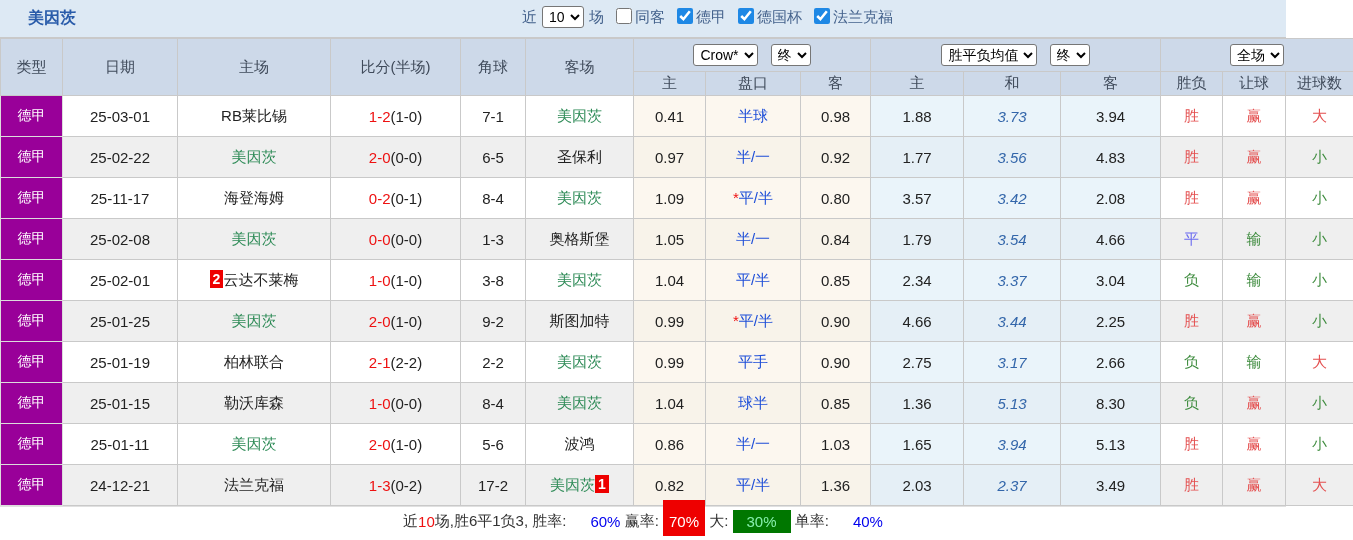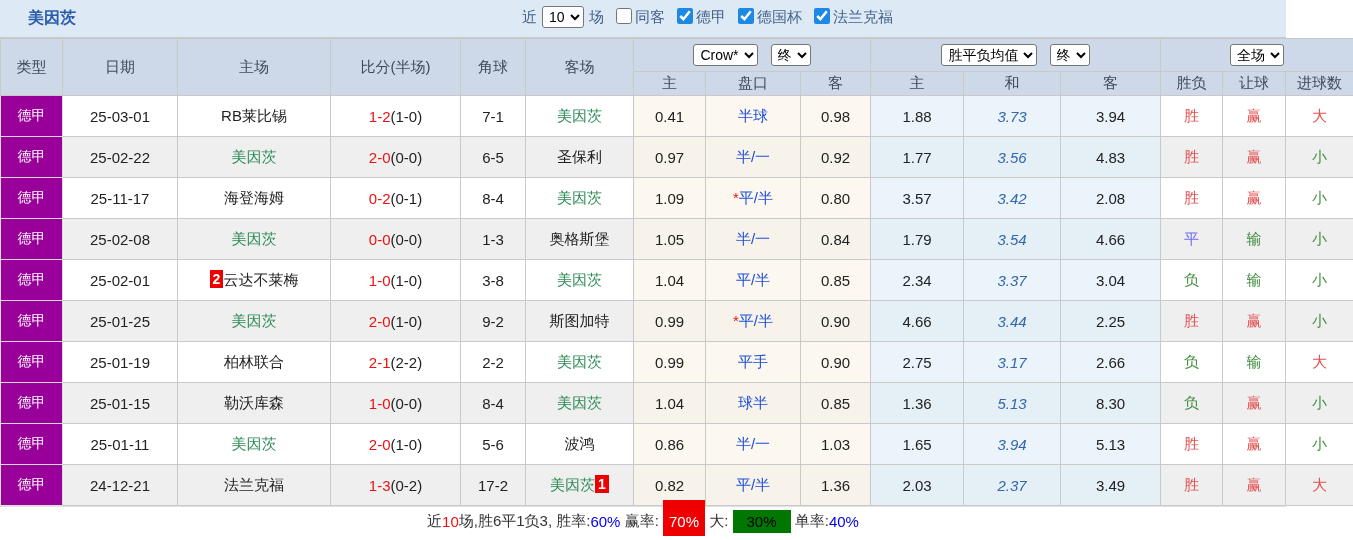--- a/index.html
+++ b/index.html
@@ -119,23 +119,23 @@
     height: 30px;
     display: flex;
     align-items: center;
     justify-content: center;
     font-size: 15px;
     color: #333;
     border-top: 1px solid #e0e0e0;
   }
   .footer span { white-space: pre; }
   .seg-red-text { color: #ee1111; }
-  .seg-blue-text { color: #0000ee; }
+  .seg-blue-text { color: #0000ee; margin-left: 24px; }
   .seg-red-bg { background: #ee0000; color: #fff; padding: 13px 6px; }
-  .seg-green-bg { background: #007700; color: #000000; padding: 3px 14px; }
+  .seg-green-bg { background: #007700; color: #86efac; padding: 3px 14px; }
 </style>
 </head>
 <body>
 
 <div class="wrap">
 
   <div class="topbar">
     <span class="team-title">美因茨</span>
     <div class="controls">
       <span>近</span>

